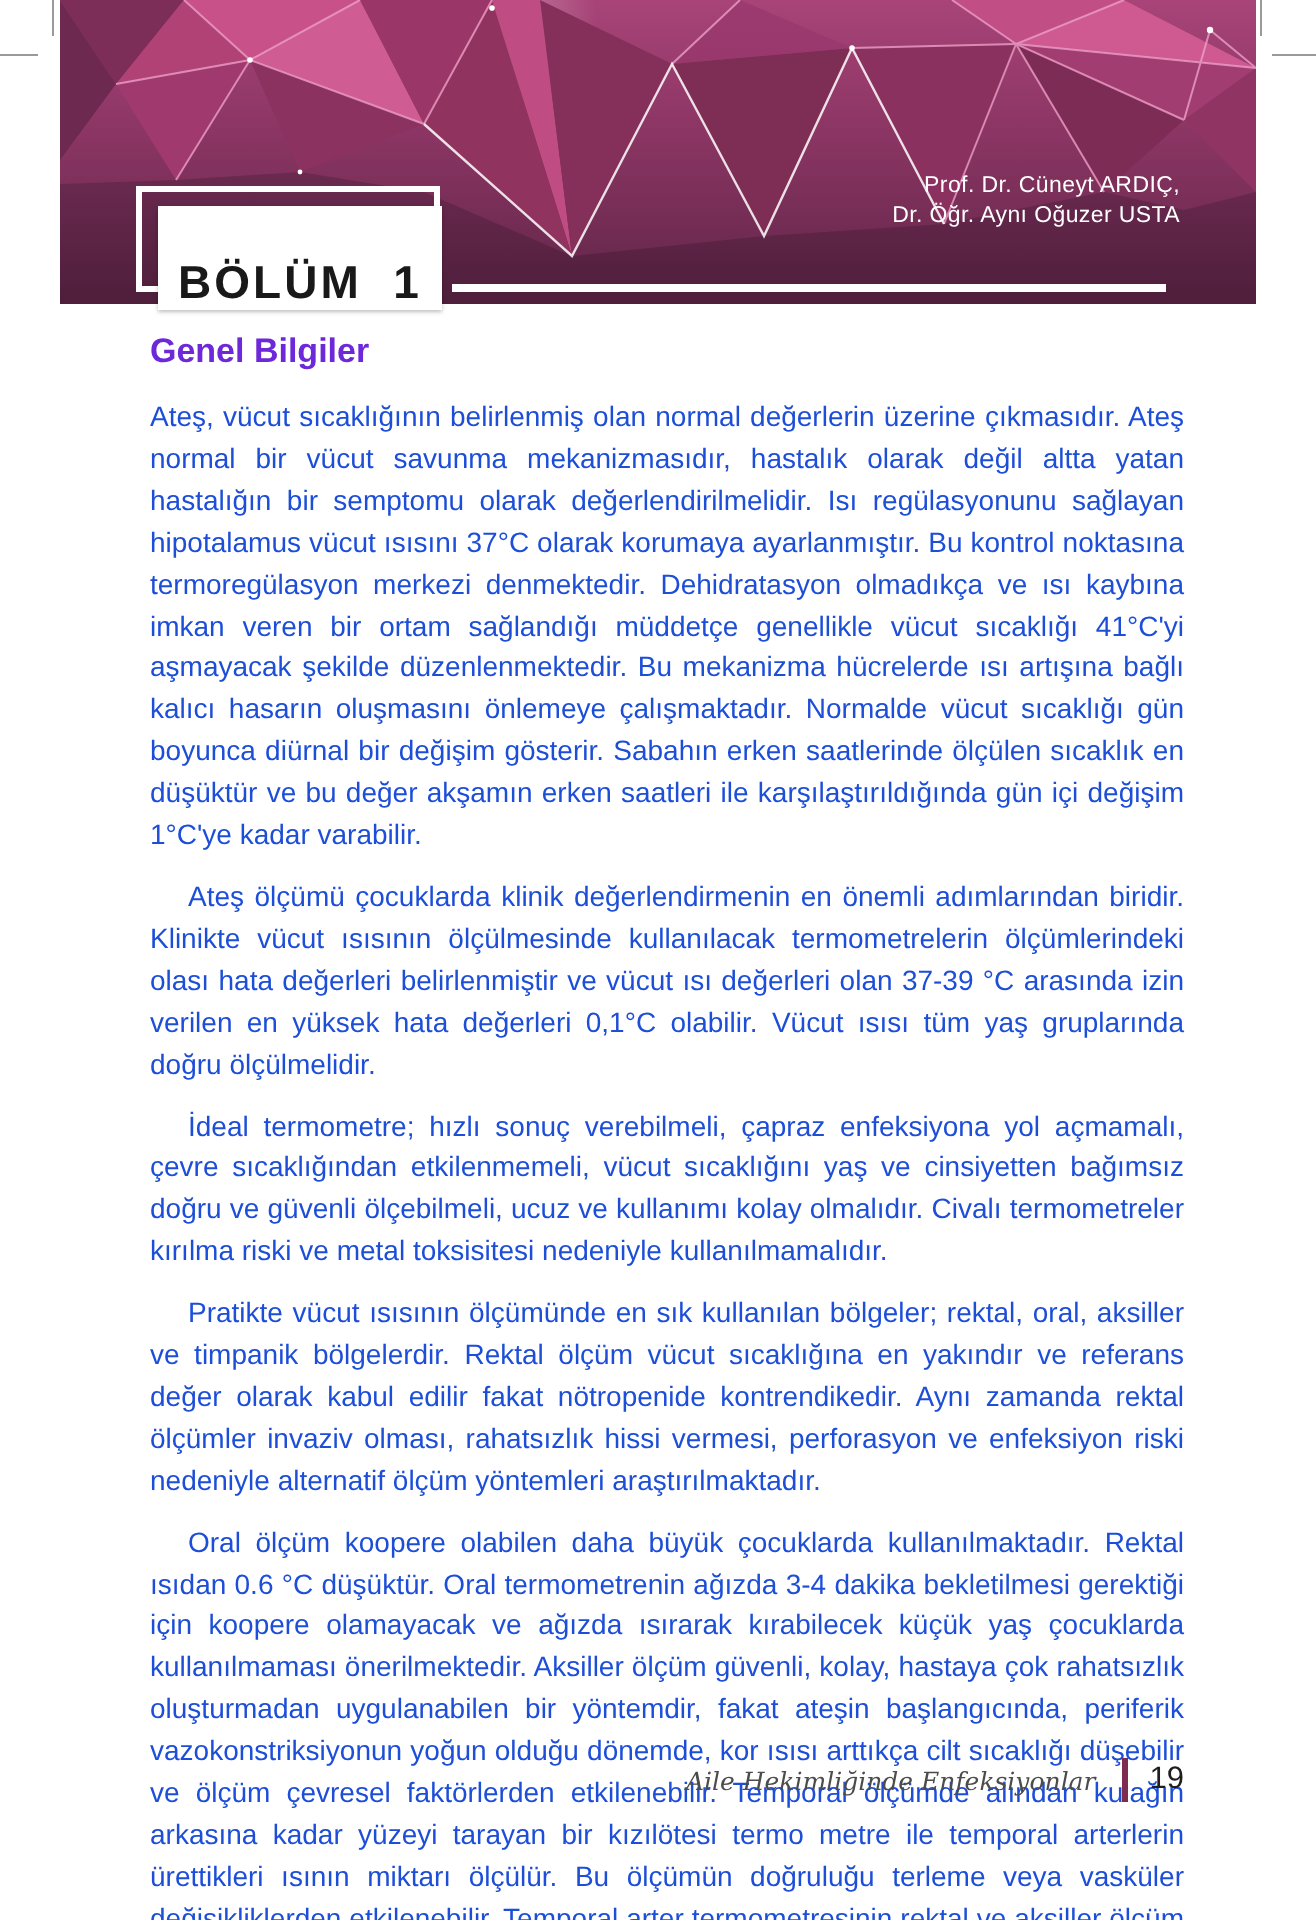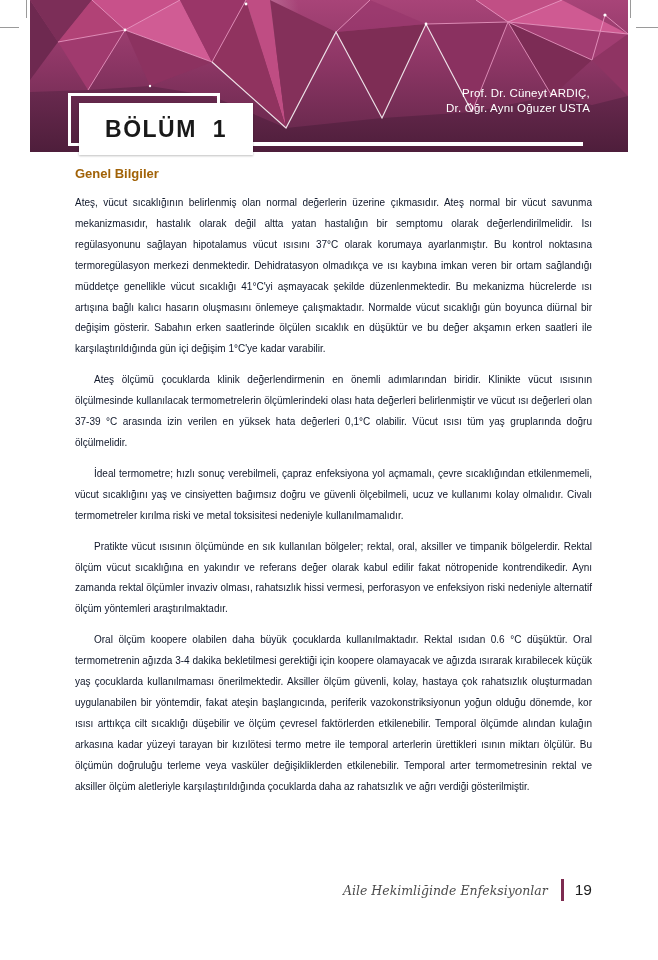--- a/index.html
+++ b/index.html
@@ -27,42 +27,42 @@
   }
   .banner-underline{
     position:absolute;left:226px;top:142px;width:357px;height:4px;
     background:#ffffff;z-index:2;
   }
   .chapter-outline{
     position:absolute;left:68px;top:93px;width:146px;height:47px;
     border:3px solid #ffffff;z-index:2;background:transparent;
   }
   .chapter-box{
-    position:absolute;left:79px;top:103px;width:174px;height:52px;
+    position:absolute;left:79px;top:103px;width:142px;height:52px;
     background:#ffffff;z-index:3;
-    display:flex;align-items:center;justify-content:center;
+    display:flex;align-items:flex-end;justify-content:center;
     box-shadow:0 1px 2px rgba(0,0,0,.25);
   }
   .chapter-box span{
     font-size:23px;font-weight:bold;color:#191919;
     letter-spacing:1.5px;white-space:pre;
   }
 
   
   .content{
     position:absolute;left:75px;top:166px;width:517px;
   }
   .section-heading{
     margin:0 0 12px 0;
-    font-size:13px;font-weight:bold;color:#a16207;
+    font-size:17px;font-weight:bold;color:#6d28d9;
   }
   .content p{
     margin:0 0 10px 0;
-    font-size:10px;line-height:20.9px;
-    color:#0f172a;text-align:justify;
+    font-size:14px;line-height:20.9px;
+    color:#1d4ed8;text-align:justify;
   }
   .content p.indent{text-indent:19px;}
 
   
   .footer{
     position:absolute;left:75px;top:876px;width:517px;height:28px;
     display:flex;align-items:center;justify-content:flex-end;
   }
   .book-title{
     font-family:"DejaVu Serif", serif;

